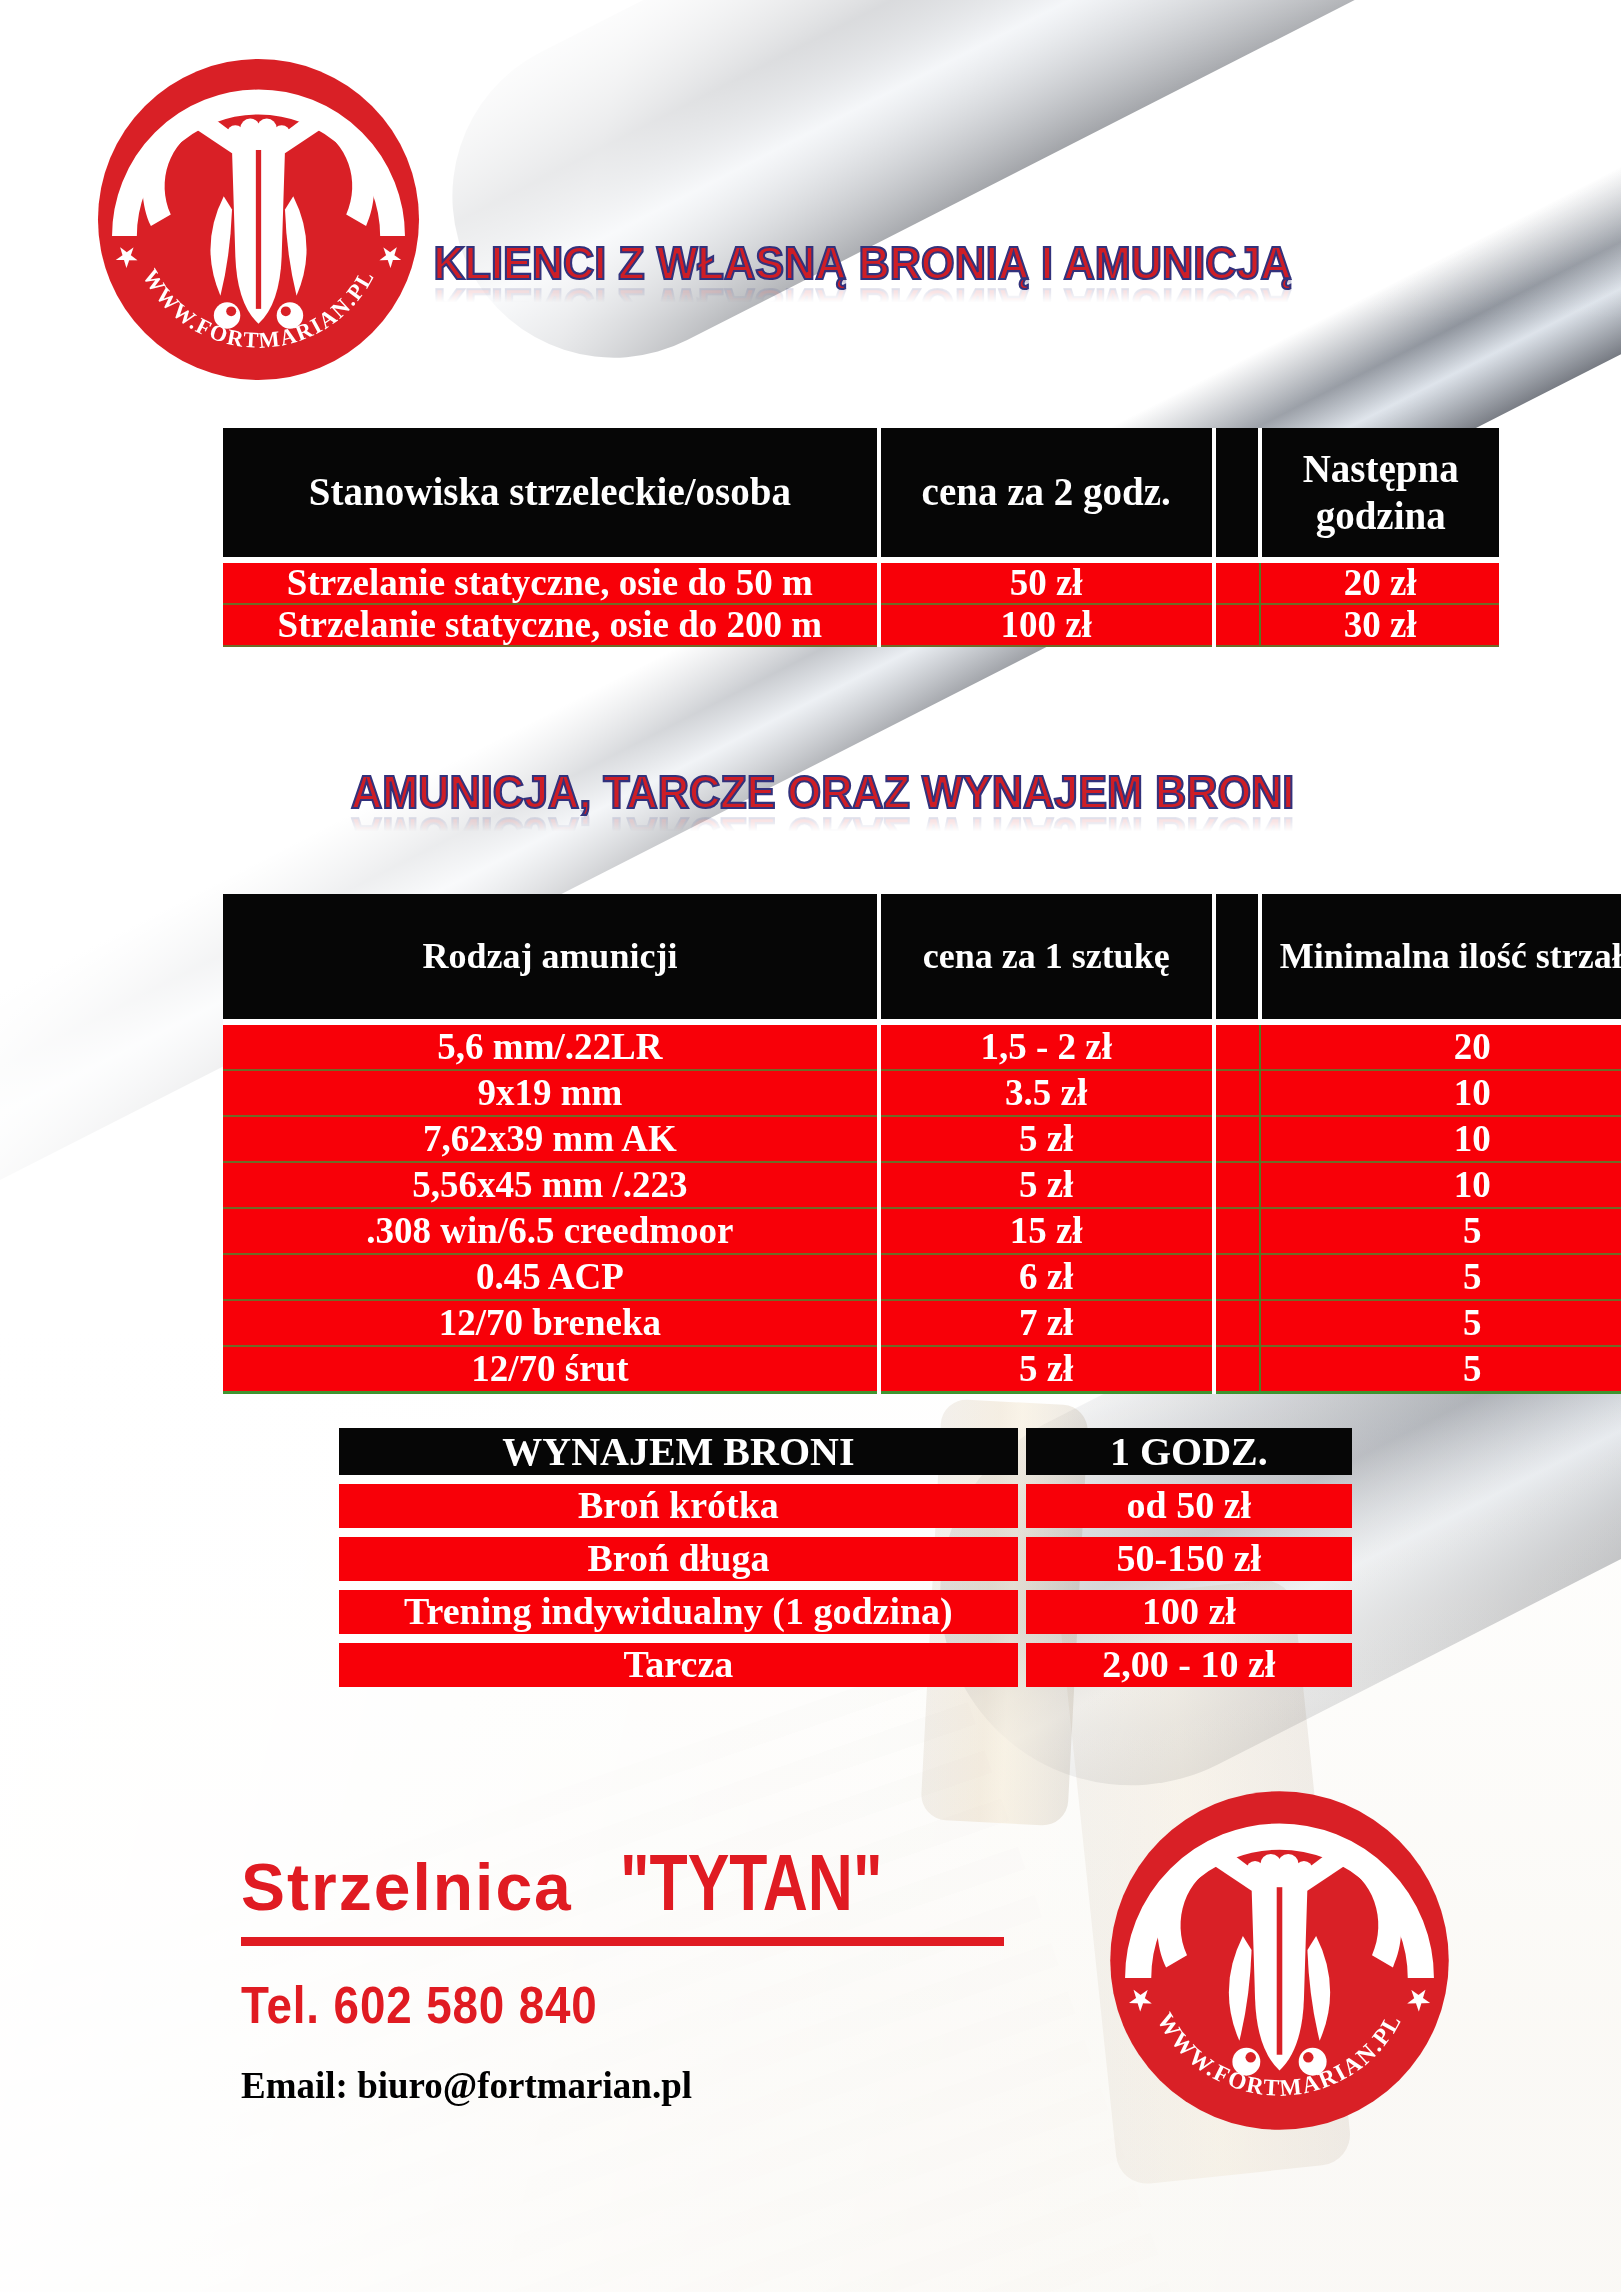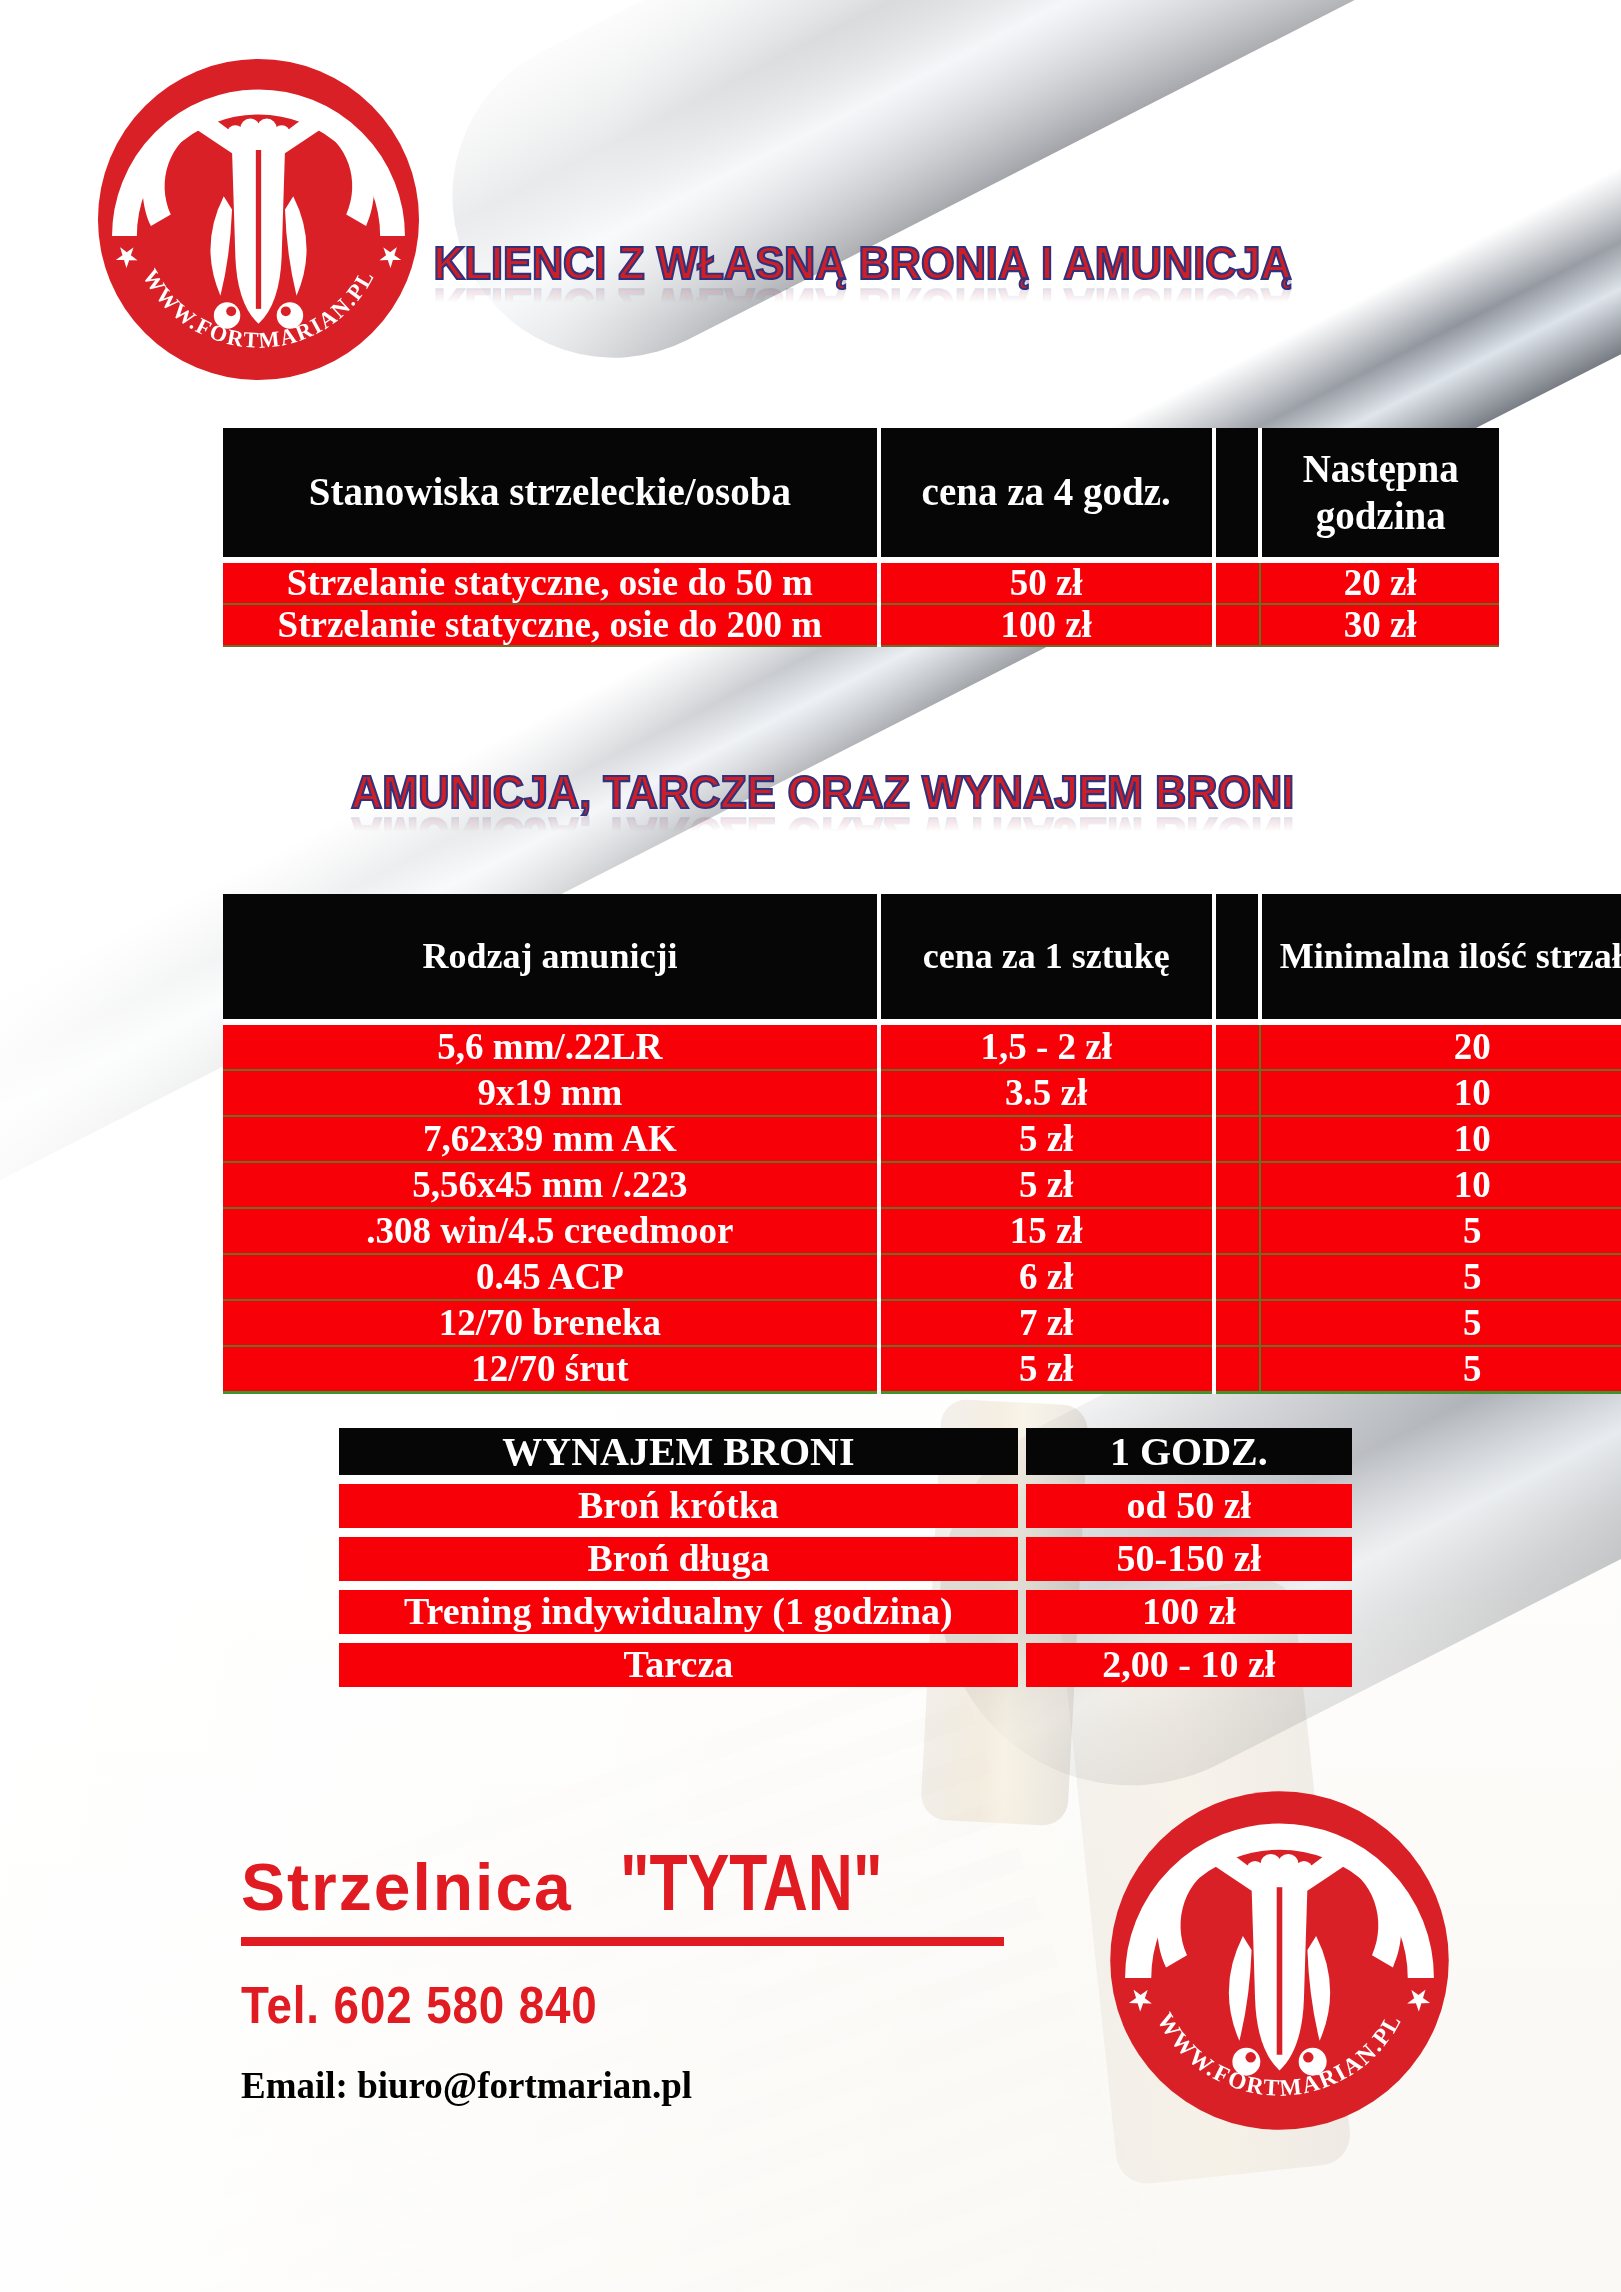--- a/index.html
+++ b/index.html
@@ -125,21 +125,21 @@
 
 <div class="deco-title title1">
   <span class="inner">KLIENCI Z WŁASNĄ BRONIĄ I AMUNICJĄ</span>
 </div>
 
 <div class="tblwrap tbl1">
   <table class="ptable grid t1">
       <thead>
         <tr>
           <th>Stanowiska strzeleckie/osoba</th>
-          <th>cena za 4 godz.</th>
+          <th>cena za 2 godz.</th>
           <th class="spacer"></th>
           <th>Następna godzina</th>
         </tr>
       </thead>
       <tbody>
         <tr>
           <td>Strzelanie statyczne, osie do 50 m</td>
           <td>50 zł</td>
           <td class="spacer"></td>
           <td>20 zł</td>
@@ -187,21 +187,21 @@
           <td class="spacer"></td>
           <td>10</td>
         </tr>
         <tr>
           <td>5,56x45 mm /.223</td>
           <td>5 zł</td>
           <td class="spacer"></td>
           <td>10</td>
         </tr>
         <tr>
-          <td>.308 win/4.5 creedmoor</td>
+          <td>.308 win/6.5 creedmoor</td>
           <td>15 zł</td>
           <td class="spacer"></td>
           <td>5</td>
         </tr>
         <tr>
           <td>0.45 ACP</td>
           <td>6 zł</td>
           <td class="spacer"></td>
           <td>5</td>
         </tr>

